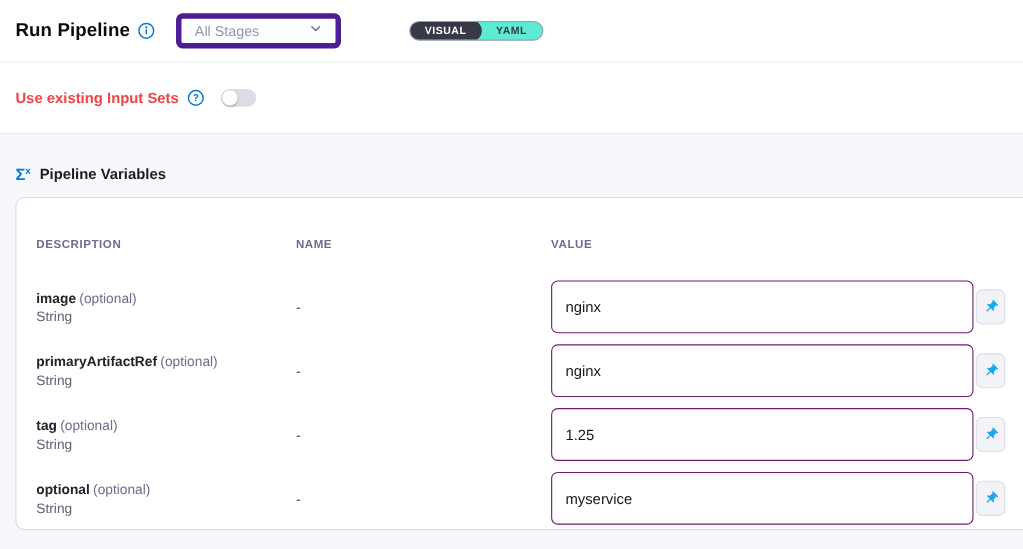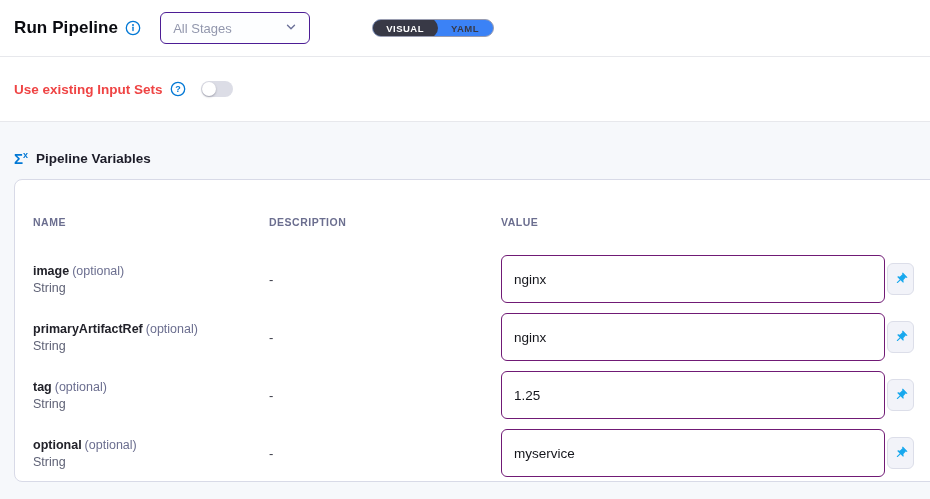--- a/index.html
+++ b/index.html
@@ -6,26 +6,26 @@
   html,body { width:930px; height:499px; overflow:hidden; background:#fff;
     font-family:"Liberation Sans","DejaVu Sans",sans-serif; }
 
   .app { width:930px; height:499px; display:flex; flex-direction:column; }
 
   
   .topbar { height:57px; flex:0 0 57px; display:flex; align-items:center;
     padding:0 14px; background:#fff; border-bottom:1px solid #e7e8ec; }
   .page-title { font-size:17px; font-weight:700; color:#0a0b10; letter-spacing:.1px; }
   .info-icon { margin-left:7px; display:inline-flex; cursor:pointer; }
-  .stage-select { margin-left:19px; width:150px; height:32px; border:1px solid #4c1d95;
+  .stage-select { margin-left:19px; width:150px; height:32px; border:5px solid #4c1d95;
     border-radius:6px; background:#fdfeff; display:flex; align-items:center;
     justify-content:space-between; padding:0 12px; cursor:pointer; }
   .stage-select .sel-text { font-size:13px; color:#9297ad; }
   .view-toggle { margin-left:62px; height:18px; display:flex; align-items:center;
-    border:1px solid #9a9db0; border-radius:10px; background:#3b82f6; overflow:hidden; }
+    border:1px solid #9a9db0; border-radius:10px; background:#5eead4; overflow:hidden; }
   .vt-btn { height:26px; border:none; background:transparent; font-family:inherit;
     font-size:9.5px; font-weight:700; letter-spacing:.5px; padding:0 14px;
     color:#383946; cursor:pointer; display:flex; align-items:center; }
   .vt-btn.active { background:#383946; color:#fff; border-radius:10px; margin:-1px; height:20px; }
 
   
   .inputsets-row { height:65px; flex:0 0 65px; display:flex; align-items:center;
     padding:0 14px; background:#fff; border-bottom:1px solid #e7e8ec; }
   .inputsets-label { font-size:13.5px; font-weight:700; color:#ef4444; }
   .help-icon { margin-left:7px; display:inline-flex; cursor:pointer; }
@@ -107,22 +107,22 @@
 
   <section class="lower">
     <div class="section-head">
       <span class="sigma-icon">Σ<sup>x</sup></span>
       <span class="section-title">Pipeline Variables</span>
     </div>
 
     <div class="card">
       <div class="var-table">
         <div class="vt-head">
+          <span class="th">DESCRIPTION</span>
           <span class="th">NAME</span>
-          <span class="th">DESCRIPTION</span>
           <span class="th">VALUE</span>
         </div>
 
         <div>
 
             <div class="vt-row">
               <div class="name-cell">
                 <div>
                   <span class="vname">image</span><span class="opt">(optional)</span>
                 </div>

